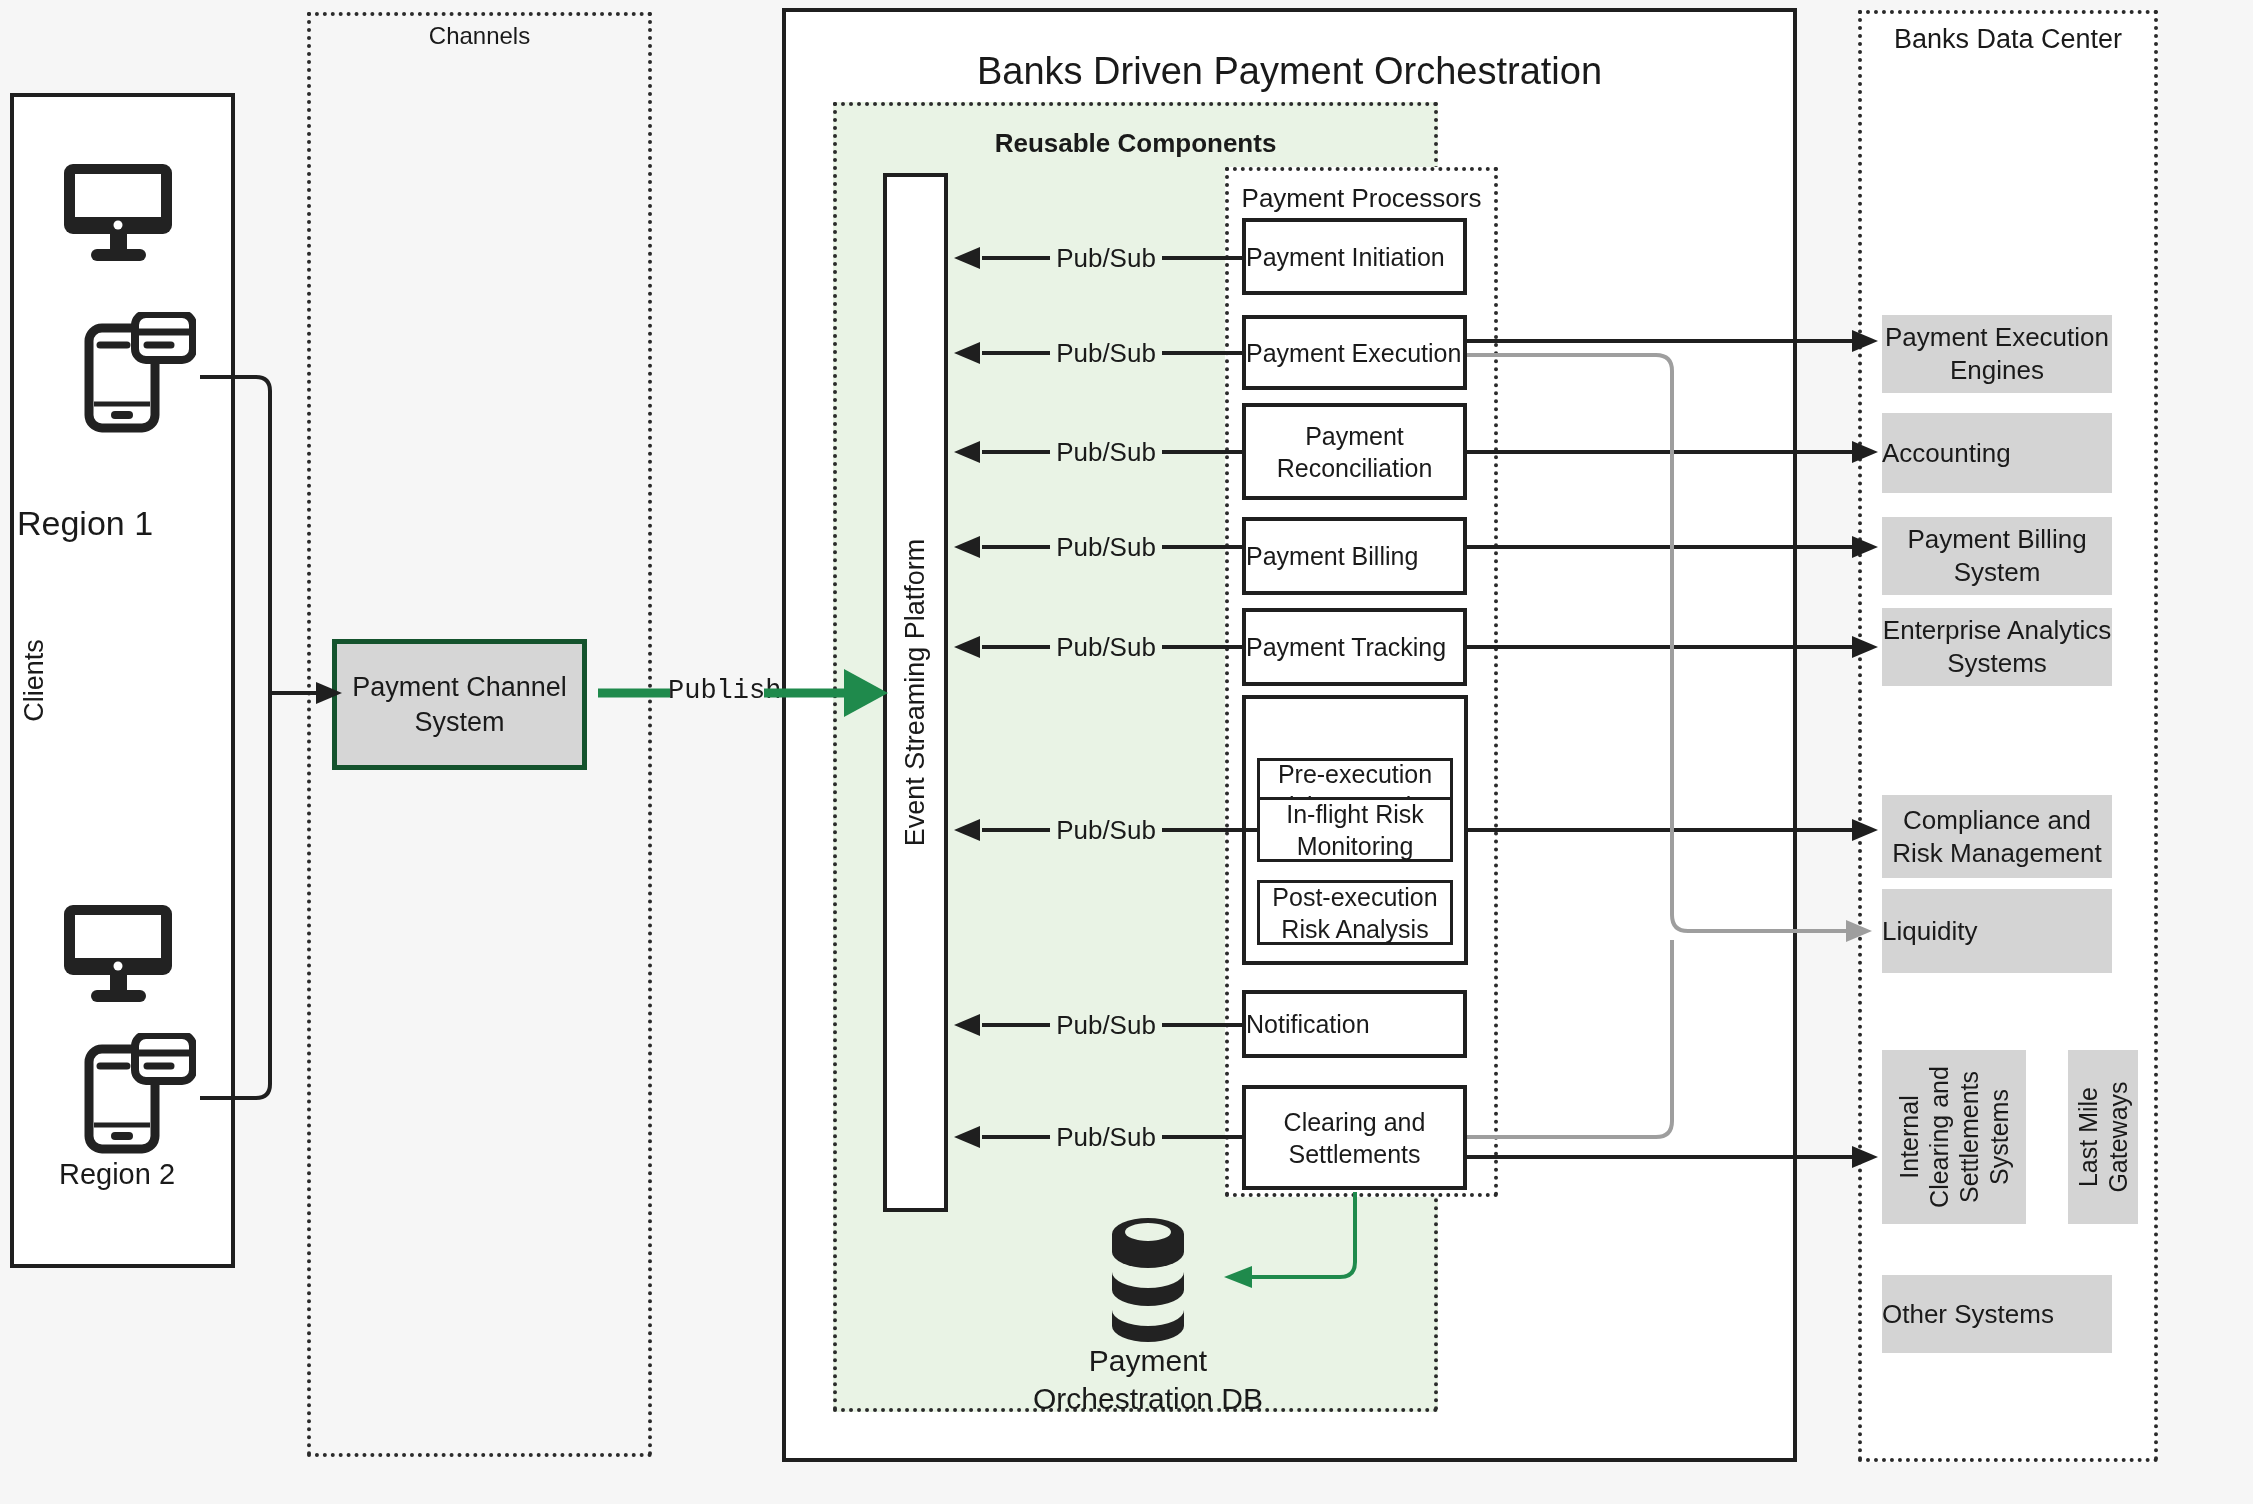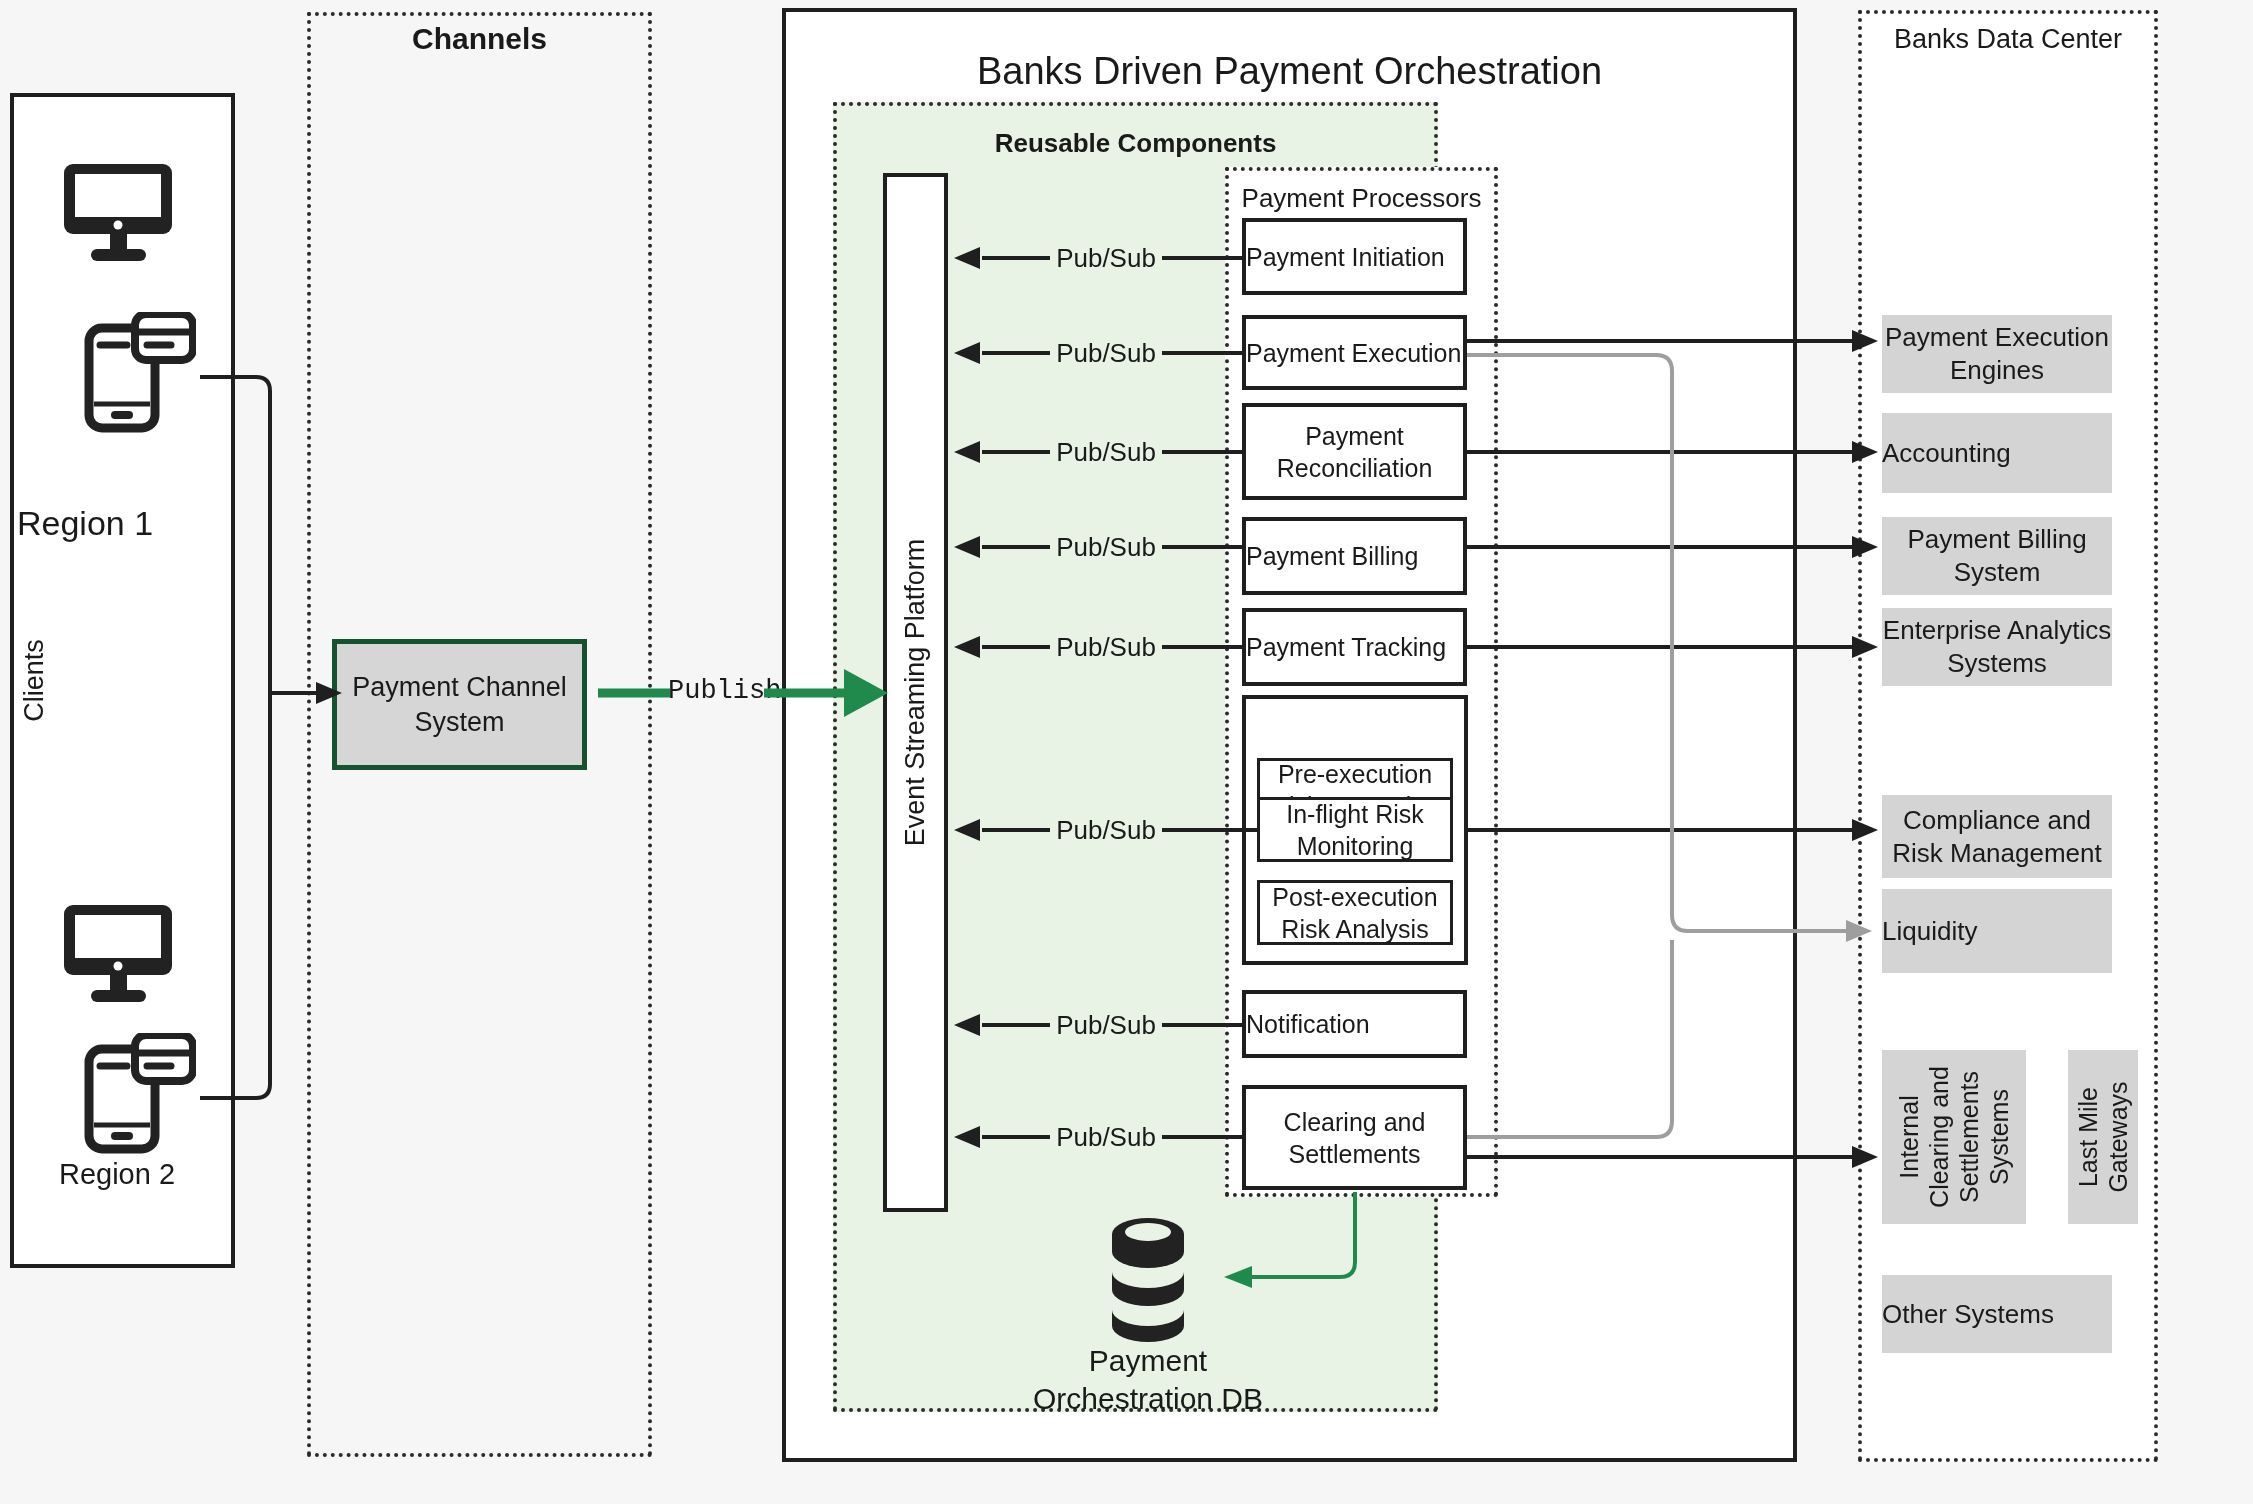--- a/index.html
+++ b/index.html
@@ -64,21 +64,21 @@
     <line x1="64" y1="33" x2="88" y2="33" stroke="#222" stroke-width="7" stroke-linecap="round"></line>
   </svg>
 
   <div class="abs" style="left:17px;top:1158px;width:200px;text-align:center;font-size:29px;">Region 2</div>
 
   <div class="abs vwrap" style="left:12px;top:560px;width:44px;height:240px;">
     <span class="vtext" style="font-size:27px;">Clients</span>
   </div>
 
   <div class="abs dotted-box" style="left:307px;top:12px;width:345px;height:1445px;"></div>
-  <div class="seclabel" style="left:307px;top:22px;width:345px;font-size:30px;font-weight:bold;">Channels</div>
+  <div class="seclabel" style="left:307px;top:22px;width:345px;font-size:24px;">Channels</div>
 
   <div class="abs center" style="left:332px;top:627px;width:255px;height:131px;background:#d6d6d6;border:5px solid #14532d;font-size:27px;line-height:35px;z-index:6;margin-top:12px;">
     <span>Payment Channel System</span>
   </div>
 
   <div class="abs" style="left:668px;top:676px;width:100px;text-align:center;font-size:27px;z-index:6;font-family:Liberation Mono, monospace;">Publish</div>
 
   <div class="abs solid-box" style="left:782px;top:8px;width:1015px;height:1454px;z-index:1;"></div>
   <div class="seclabel" style="left:782px;top:50px;width:1015px;font-size:38px;z-index:2;">Banks Driven Payment Orchestration</div>
 

